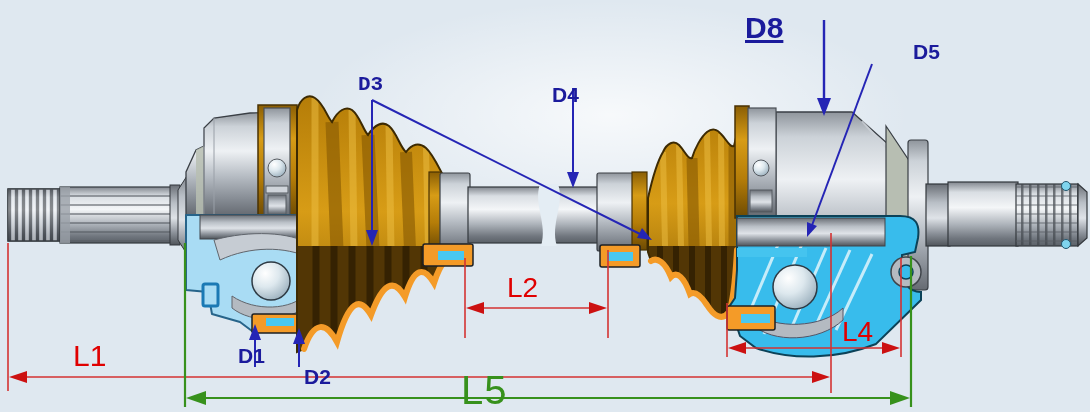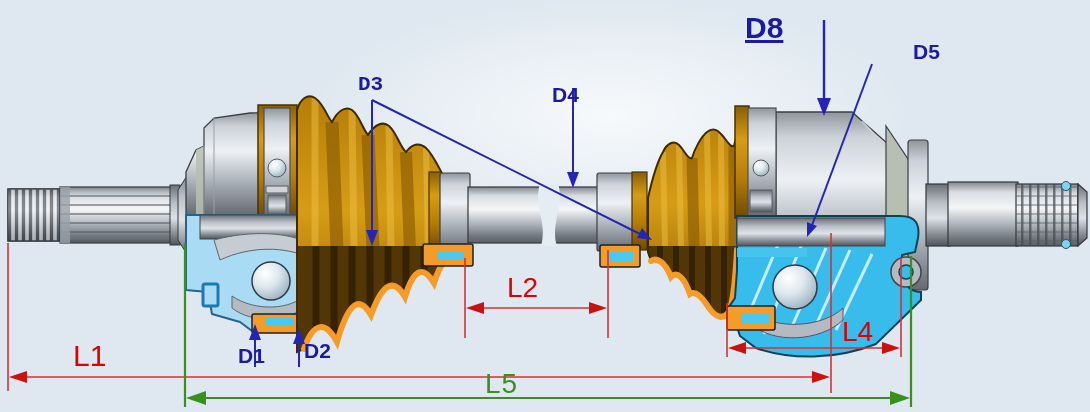--- a/index.html
+++ b/index.html
@@ -7,21 +7,21 @@
     position:relative;width:1090px;height:412px;overflow:hidden;
     background:#dfe8f0;
     font-family:"Liberation Sans","DejaVu Sans",sans-serif;
   }
   .stage svg{position:absolute;left:0;top:0;}
   .lbl{position:absolute;line-height:1;white-space:nowrap;user-select:none;}
   .lbl.dia{color:#1b1b9c;font-weight:bold;font-size:21px;}
   .lbl.dia.big{font-size:30px;}
   .lbl.len{color:#e00000;font-weight:normal;font-size:28px;}
   .lbl.len.big{font-size:30px;}
-  .lbl.overall{color:#37911c;font-weight:400;font-size:28px;letter-spacing:1px;margin-left:24px;}
+  .lbl.overall{color:#37911c;font-weight:400;font-size:40px;letter-spacing:1px;}
 </style>
 </head>
 <body>
 
 <div class="stage">
 <svg width="1090" height="412" viewBox="0 0 1090 412">
   <defs>
     <linearGradient id="shaftG" x1="0" y1="0" x2="0" y2="1">
       <stop offset="0" stop-color="#82878f"></stop>
           <stop offset="0.16" stop-color="#d9dee3"></stop>
@@ -308,18 +308,18 @@
     <line x1="872" y1="64" x2="811" y2="228" stroke="#2525b5" stroke-width="2"></line>
     <polygon fill="#2525b5" points="807,237 807,222 817,226"></polygon>
   </g>
 </svg>
 
   <span class="lbl dia" style="left:358px;top:74px;font-family:Liberation Mono, monospace;">D3</span>
   <span class="lbl dia" style="left:552px;top:84px;">D4</span>
   <span class="lbl dia big" style="left:745px;top:13px;text-decoration:underline;">D8</span>
   <span class="lbl dia" style="left:869px;top:41px;margin-left:44px;">D5</span>
   <span class="lbl dia" style="left:226px;top:345px;margin-left:12px;">D1</span>
-  <span class="lbl dia" style="left:304px;top:340px;">D2</span>
+  <span class="lbl dia" style="left:304px;top:366px;">D2</span>
   <span class="lbl len big" style="left:73px;top:341px;">L1</span>
   <span class="lbl len" style="left:507px;top:274px;">L2</span>
   <span class="lbl len" style="left:842px;top:318px;">L4</span>
   <span class="lbl overall" style="left:461px;top:370px;">L5</span>
 </div>
 
 </body></html>

